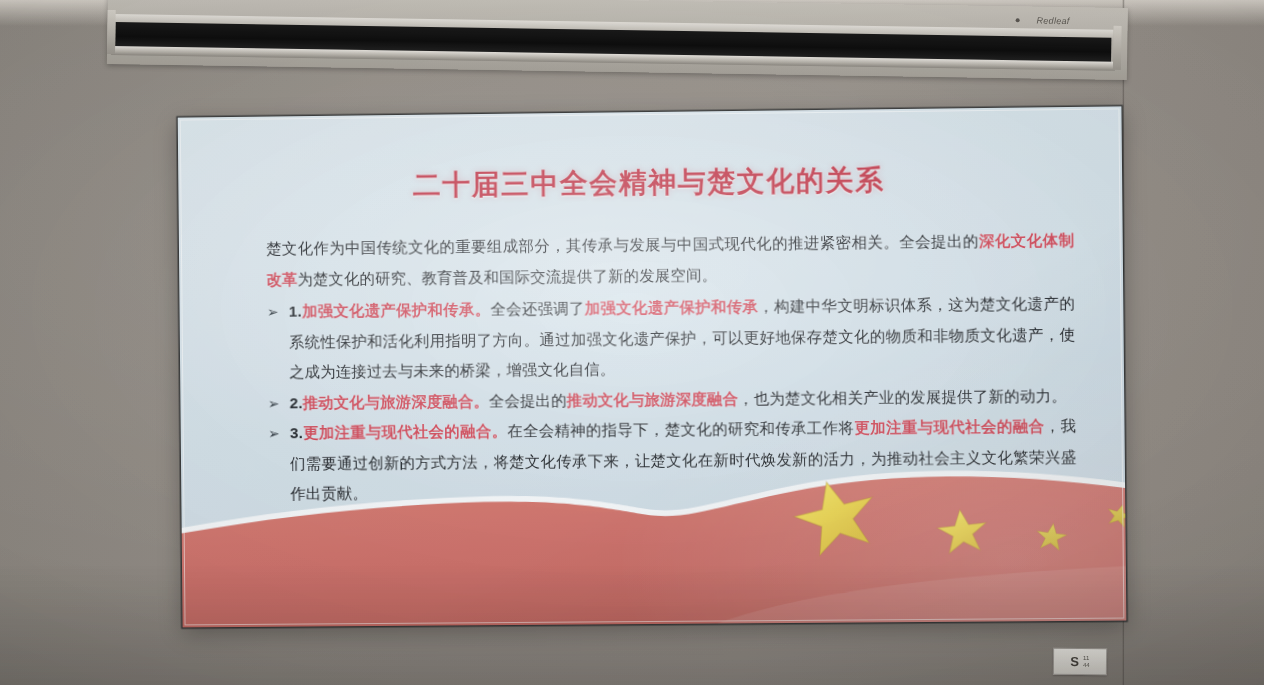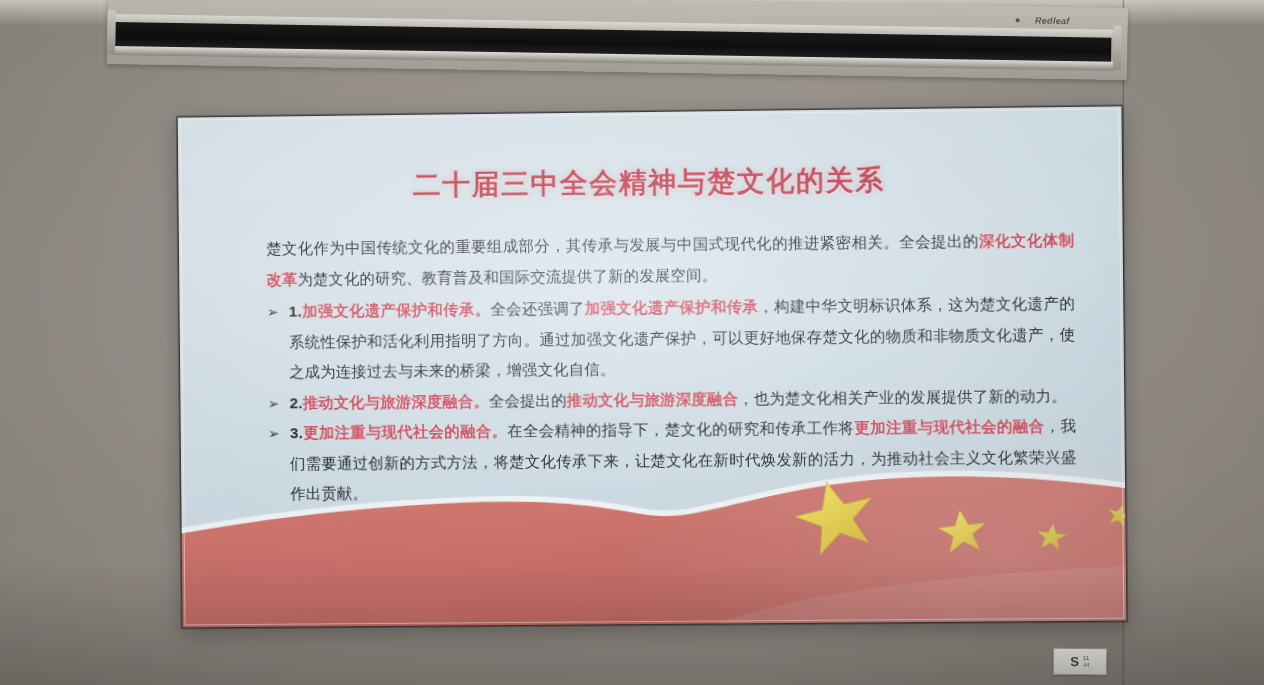--- a/index.html
+++ b/index.html
@@ -98,21 +98,21 @@
     background: linear-gradient(to bottom, #d8d4cc, #9d9991);
   }
   .housing-endcap.left { left: 0px; }
   .housing-endcap.right { right: 6px; }
   .housing-brand {
     position: absolute;
     right: 58px;
     top: 9px;
     font-size: 9px;
     font-style: italic;
-    font-weight: bold;
+    font-weight: normal;
     letter-spacing: 0.3px;
     color: #3a3631;
     opacity: 0.75;
     white-space: nowrap;
   }
   .housing-brand-dot {
     position: absolute;
     right: 108px;
     top: 12px;
     width: 4px;

